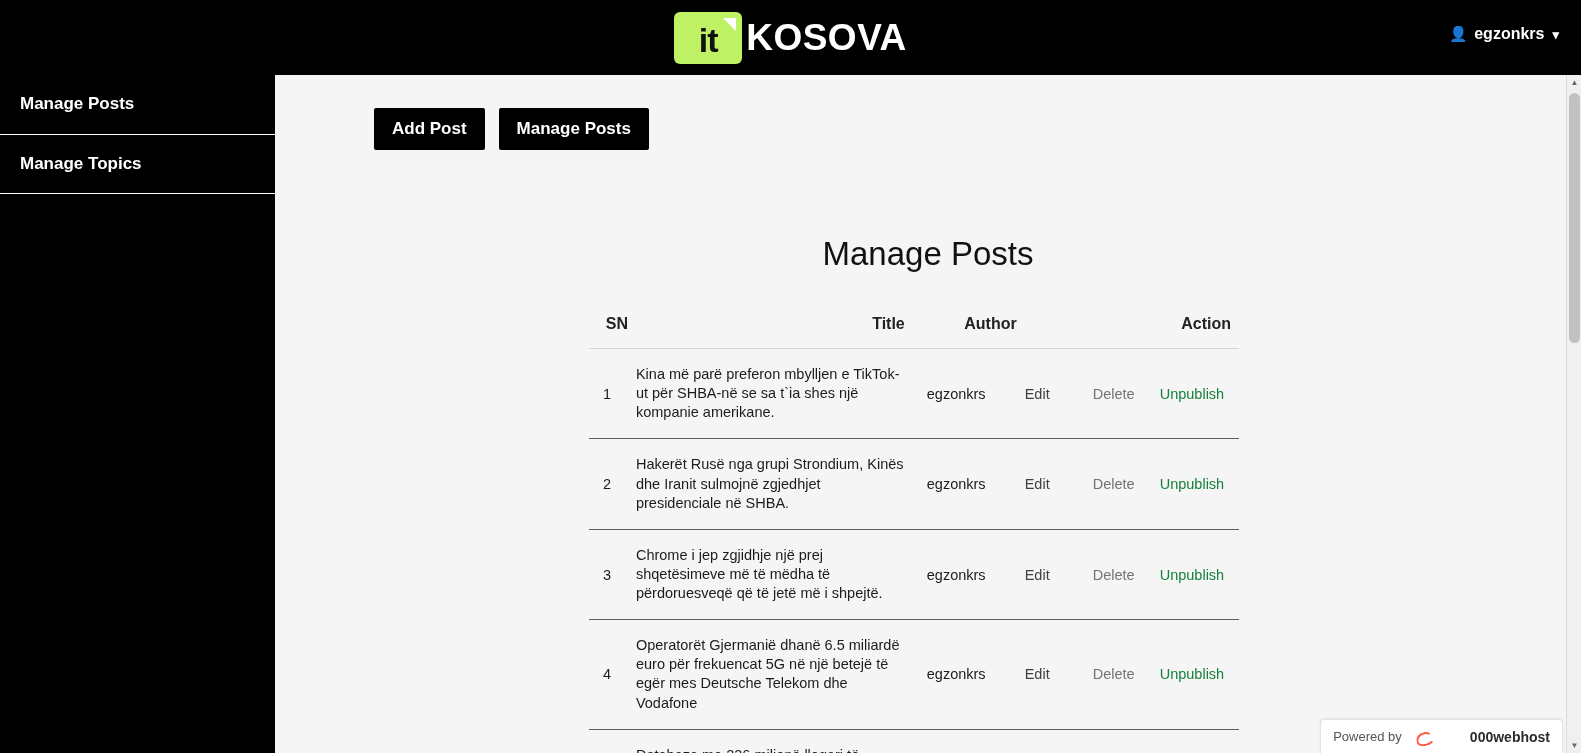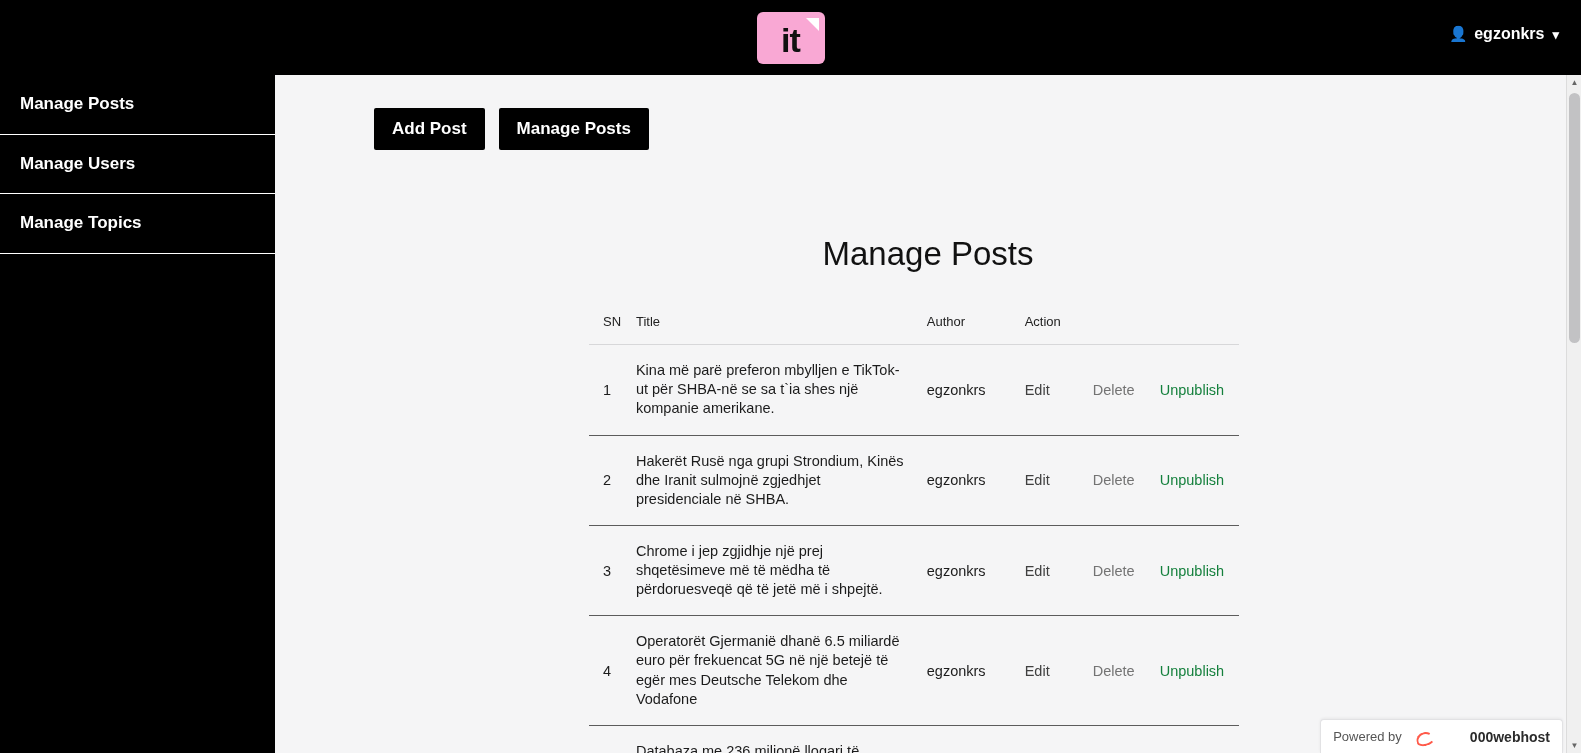--- a/index.html
+++ b/index.html
@@ -13,21 +13,21 @@
   #root { position: relative; width: 1581px; height: 753px; background: #f5f5f6; }
 
   
   .topbar {
     position: absolute; top: 0; left: 0; width: 1581px; height: 75px;
     background: #000; color: #fff;
     display: flex; align-items: center; justify-content: center;
   }
   .brand { display: flex; align-items: center; gap: 0px; }
   .brand-logo {
-    width: 68px; height: 52px; background: #f9a8d4; border-radius: 6px;
+    width: 68px; height: 52px; background: #bef264; border-radius: 6px;
     display: flex; align-items: center; justify-content: center;
     position: relative;
   }
   .brand-logo span {
     font-size: 34px; font-weight: bold; color: #111; line-height: 1;
     letter-spacing: -1px;
     position: relative; top: 2px;
   }
   .brand-logo::after {
     content: "";
@@ -82,21 +82,21 @@
     position: absolute; left: 0; top: 160px; width: 1306px;
     text-align: center;
     font-size: 33px; font-weight: normal; color: #111;
   }
 
   .table-wrap {
     position: absolute; left: 314px; top: 232px; width: 650px;
   }
   table.posts { width: 650px; border-collapse: collapse; }
   table.posts th {
-    text-align: left; font-size: 13px; font-weight: normal; color: #222;
+    text-align: right; font-size: 16px; font-weight: bold; color: #222;
     padding: 6px 8px 14px 0;
     border-bottom: 1px solid #d7d7d9;
   }
   table.posts td {
     font-size: 14.5px; color: #1c1c1c;
     padding: 16px 8px 16px 0;
     border-bottom: 1px solid #5c5c5c;
     vertical-align: middle;
   }
   table.posts tr:last-child td { border-bottom: 1px solid #5c5c5c; }
@@ -154,36 +154,34 @@
 </head>
 <body>
 
 <div id="root">
 
   <div class="topbar">
     <div class="brand">
       <div class="brand-logo">
         <span>it</span>
       </div>
+      <div class="brand-name">KOSOVA</div>
     </div>
     <div class="account">
       <span class="user-ico">👤</span>
       <span>egzonkrs</span>
       <span class="caret">▾</span>
     </div>
   </div>
 
   <div class="sidebar">
     <div class="side-item">
       <span>Manage Posts</span>
     </div>
     <div class="side-item">
-      <span>Manage Users</span>
-    </div>
-    <div class="side-item">
       <span>Manage Topics</span>
     </div>
   </div>
 
   <div class="main">
 
     <div class="pill-row">
       <button class="pill">Add Post</button>
       <button class="pill">Manage Posts</button>
     </div>

